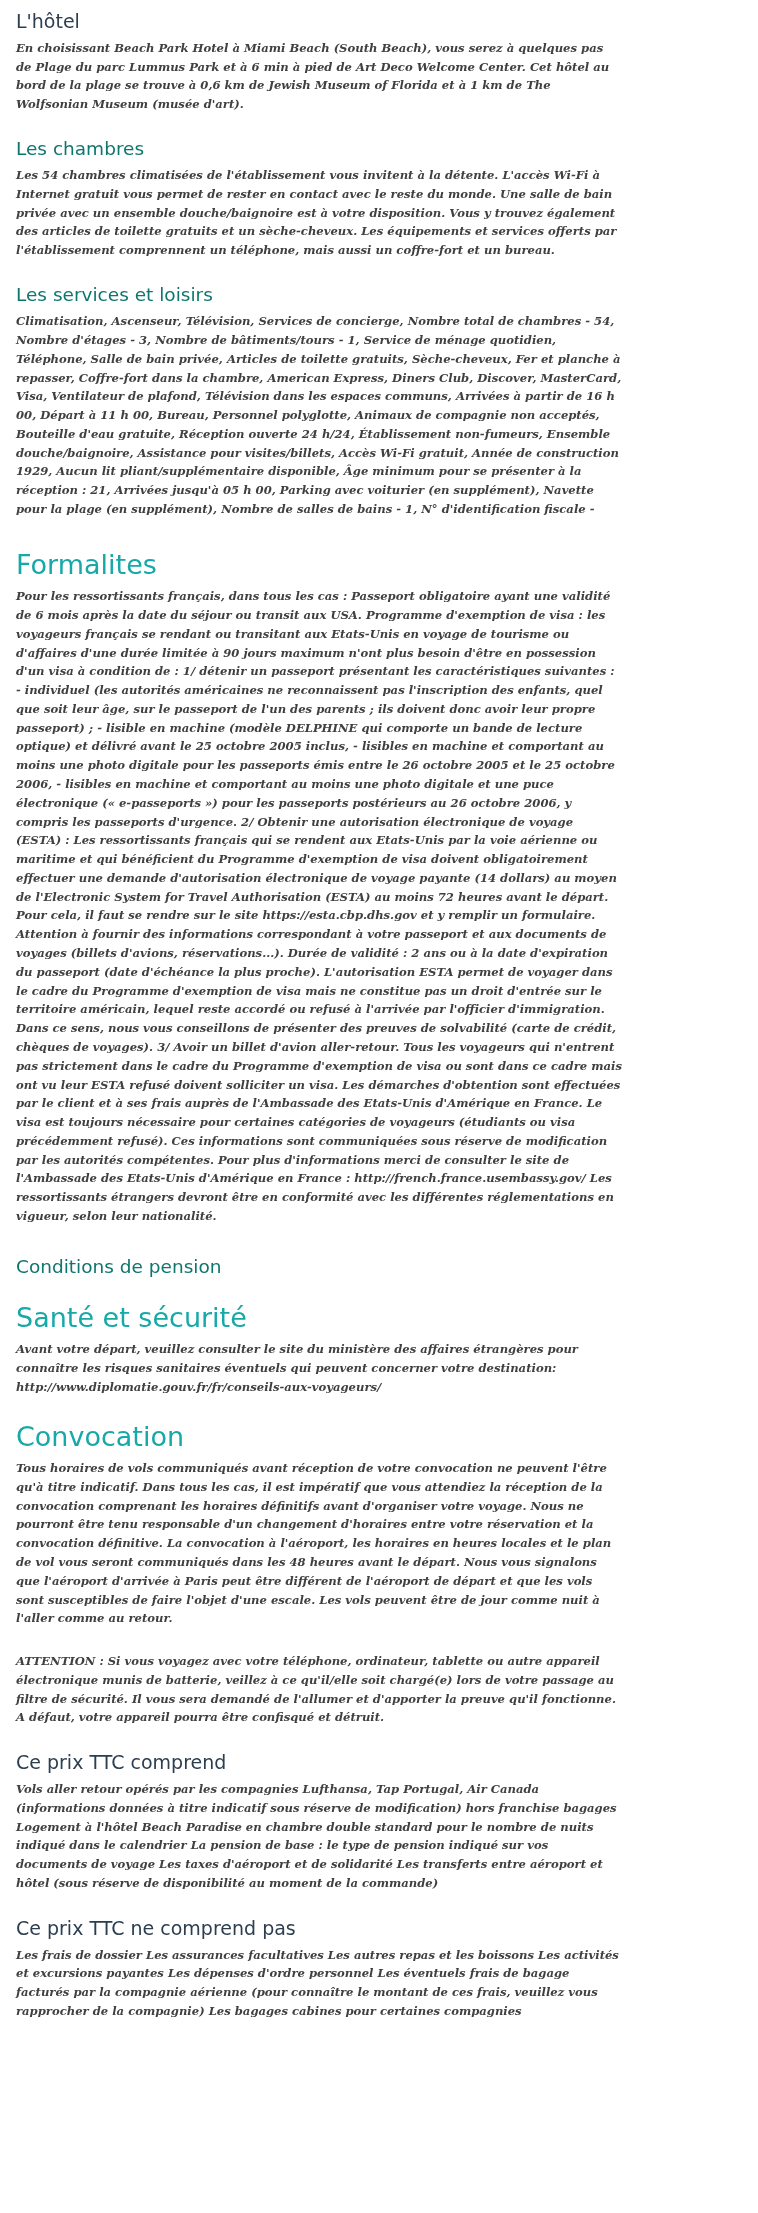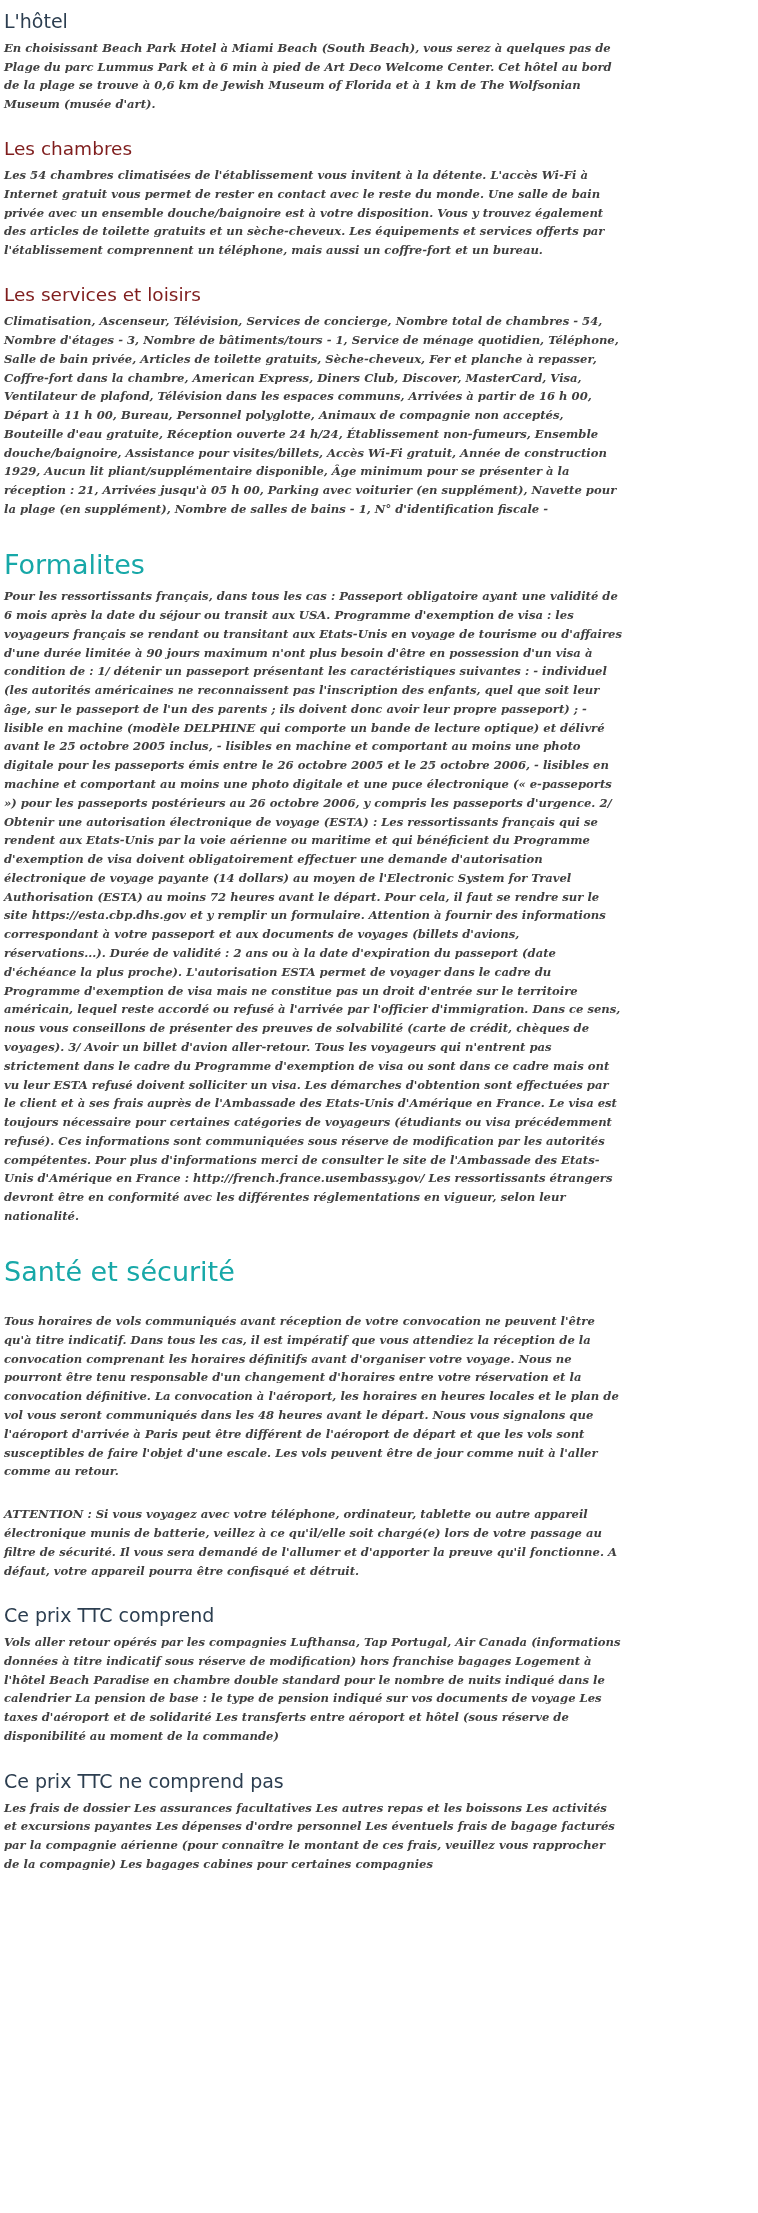--- a/index.html
+++ b/index.html
@@ -8,31 +8,31 @@
     background: #ffffff;
   }
   body {
     width: 758px;
     font-family: "DejaVu Serif", serif;
     color: #3a3a3a;
   }
   .page {
     width: 630px;
     box-sizing: border-box;
-    padding: 10px 8px 14px 4px;
+    padding: 10px 8px 14px 16px;
   }
   h2.heading {
     font-family: "DejaVu Sans", sans-serif;
     font-weight: normal;
     font-style: normal;
     margin: 0 0 6px 0;
     line-height: 1.2;
   }
   .h-teal {
-    color: #7f1d1d;
+    color: #0f766e;
     font-size: 18.5px;
   }
   .h-teal-lg {
     color: #17a8a8;
     font-size: 27px;
   }
   .h-dark {
     color: #2c3e50;
     font-size: 19px;
   }
@@ -77,27 +77,30 @@
     <h2 class="heading h-teal">Les services et loisirs</h2>
     <p class="body">Climatisation, Ascenseur, Télévision, Services de concierge, Nombre total de chambres - 54, Nombre d'étages - 3, Nombre de bâtiments/tours - 1, Service de ménage quotidien, Téléphone, Salle de bain privée, Articles de toilette gratuits, Sèche-cheveux, Fer et planche à repasser, Coffre-fort dans la chambre, American Express, Diners Club, Discover, MasterCard, Visa, Ventilateur de plafond, Télévision dans les espaces communs, Arrivées à partir de 16 h 00, Départ à 11 h 00, Bureau, Personnel polyglotte, Animaux de compagnie non acceptés, Bouteille d'eau gratuite, Réception ouverte 24 h/24, Établissement non-fumeurs, Ensemble douche/baignoire, Assistance pour visites/billets, Accès Wi-Fi gratuit, Année de construction 1929, Aucun lit pliant/supplémentaire disponible, Âge minimum pour se présenter à la réception : 21, Arrivées jusqu'à 05 h 00, Parking avec voiturier (en supplément), Navette pour la plage (en supplément), Nombre de salles de bains - 1, N° d'identification fiscale -</p>
   </div>
 
   <div class="block loose">
     <h2 class="heading h-teal-lg">Formalites</h2>
     <p class="body">Pour les ressortissants français, dans tous les cas : Passeport obligatoire ayant une validité de 6 mois après la date du séjour ou transit aux USA. Programme d'exemption de visa : les voyageurs français se rendant ou transitant aux Etats-Unis en voyage de tourisme ou d'affaires d'une durée limitée à 90 jours maximum n'ont plus besoin d'être en possession d'un visa à condition de : 1/ détenir un passeport présentant les caractéristiques suivantes : - individuel (les autorités américaines ne reconnaissent pas l'inscription des enfants, quel que soit leur âge, sur le passeport de l'un des parents ; ils doivent donc avoir leur propre passeport) ; - lisible en machine (modèle DELPHINE qui comporte un bande de lecture optique) et délivré avant le 25 octobre 2005 inclus, - lisibles en machine et comportant au moins une photo digitale pour les passeports émis entre le 26 octobre 2005 et le 25 octobre 2006, - lisibles en machine et comportant au moins une photo digitale et une puce électronique (« e-passeports ») pour les passeports postérieurs au 26 octobre 2006, y compris les passeports d'urgence. 2/ Obtenir une autorisation électronique de voyage (ESTA) : Les ressortissants français qui se rendent aux Etats-Unis par la voie aérienne ou maritime et qui bénéficient du Programme d'exemption de visa doivent obligatoirement effectuer une demande d'autorisation électronique de voyage payante (14 dollars) au moyen de l'Electronic System for Travel Authorisation (ESTA) au moins 72 heures avant le départ. Pour cela, il faut se rendre sur le site https://esta.cbp.dhs.gov et y remplir un formulaire. Attention à fournir des informations correspondant à votre passeport et aux documents de voyages (billets d'avions, réservations...). Durée de validité : 2 ans ou à la date d'expiration du passeport (date d'échéance la plus proche). L'autorisation ESTA permet de voyager dans le cadre du Programme d'exemption de visa mais ne constitue pas un droit d'entrée sur le territoire américain, lequel reste accordé ou refusé à l'arrivée par l'officier d'immigration. Dans ce sens, nous vous conseillons de présenter des preuves de solvabilité (carte de crédit, chèques de voyages). 3/ Avoir un billet d'avion aller-retour. Tous les voyageurs qui n'entrent pas strictement dans le cadre du Programme d'exemption de visa ou sont dans ce cadre mais ont vu leur ESTA refusé doivent solliciter un visa. Les démarches d'obtention sont effectuées par le client et à ses frais auprès de l'Ambassade des Etats-Unis d'Amérique en France. Le visa est toujours nécessaire pour certaines catégories de voyageurs (étudiants ou visa précédemment refusé). Ces informations sont communiquées sous réserve de modification par les autorités compétentes. Pour plus d'informations merci de consulter le site de l'Ambassade des Etats-Unis d'Amérique en France : http://french.france.usembassy.gov/ Les ressortissants étrangers devront être en conformité avec les différentes réglementations en vigueur, selon leur nationalité.</p>
   </div>
 
   <div class="block">
+    <h2 class="heading h-teal">Conditions de pension</h2>
   </div>
 
   <div class="block">
     <h2 class="heading h-teal-lg">Santé et sécurité</h2>
+    <p class="body">Avant votre départ, veuillez consulter le site du ministère des affaires étrangères pour connaître les risques sanitaires éventuels qui peuvent concerner votre destination: http://www.diplomatie.gouv.fr/fr/conseils-aux-voyageurs/</p>
   </div>
 
   <div class="block">
+    <h2 class="heading h-teal-lg">Convocation</h2>
     <p class="body">Tous horaires de vols communiqués avant réception de votre convocation ne peuvent l'être qu'à titre indicatif. Dans tous les cas, il est impératif que vous attendiez la réception de la convocation comprenant les horaires définitifs avant d'organiser votre voyage. Nous ne pourront être tenu responsable d'un changement d'horaires entre votre réservation et la convocation définitive. La convocation à l'aéroport, les horaires en heures locales et le plan de vol vous seront communiqués dans les 48 heures avant le départ. Nous vous signalons que l'aéroport d'arrivée à Paris peut être différent de l'aéroport de départ et que les vols sont susceptibles de faire l'objet d'une escale. Les vols peuvent être de jour comme nuit à l'aller comme au retour.</p>
   </div>
 
   <div class="block">
     <p class="body">ATTENTION : Si vous voyagez avec votre téléphone, ordinateur, tablette ou autre appareil électronique munis de batterie, veillez à ce qu'il/elle soit chargé(e) lors de votre passage au filtre de sécurité. Il vous sera demandé de l'allumer et d'apporter la preuve qu'il fonctionne. A défaut, votre appareil pourra être confisqué et détruit.</p>
   </div>
 
   <div class="block">
     <h2 class="heading h-dark">Ce prix TTC comprend</h2>
     <p class="body">Vols aller retour opérés par les compagnies Lufthansa, Tap Portugal, Air Canada (informations données à titre indicatif sous réserve de modification) hors franchise bagages Logement à l'hôtel Beach Paradise en chambre double standard pour le nombre de nuits indiqué dans le calendrier La pension de base : le type de pension indiqué sur vos documents de voyage Les taxes d'aéroport et de solidarité Les transferts entre aéroport et hôtel (sous réserve de disponibilité au moment de la commande)</p>

